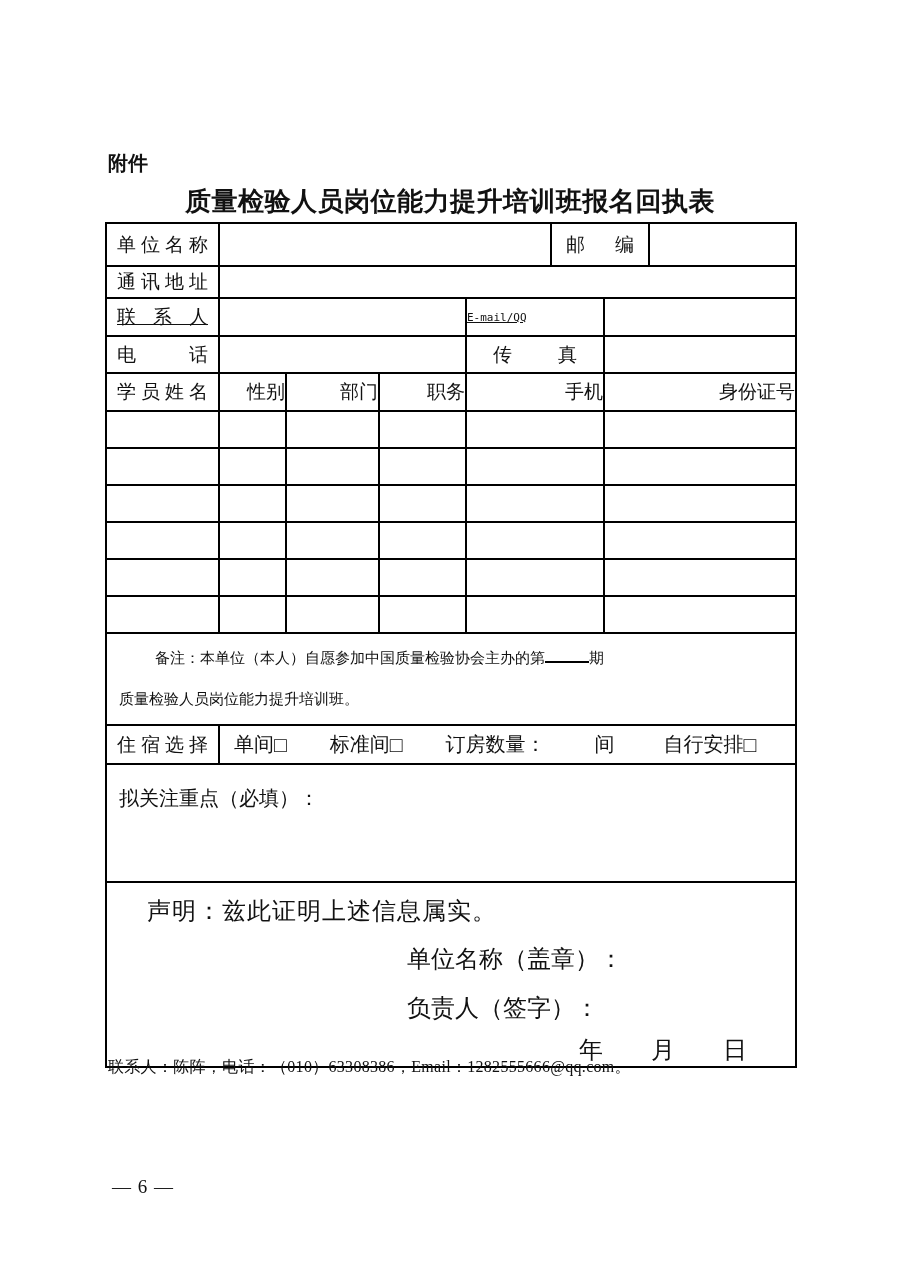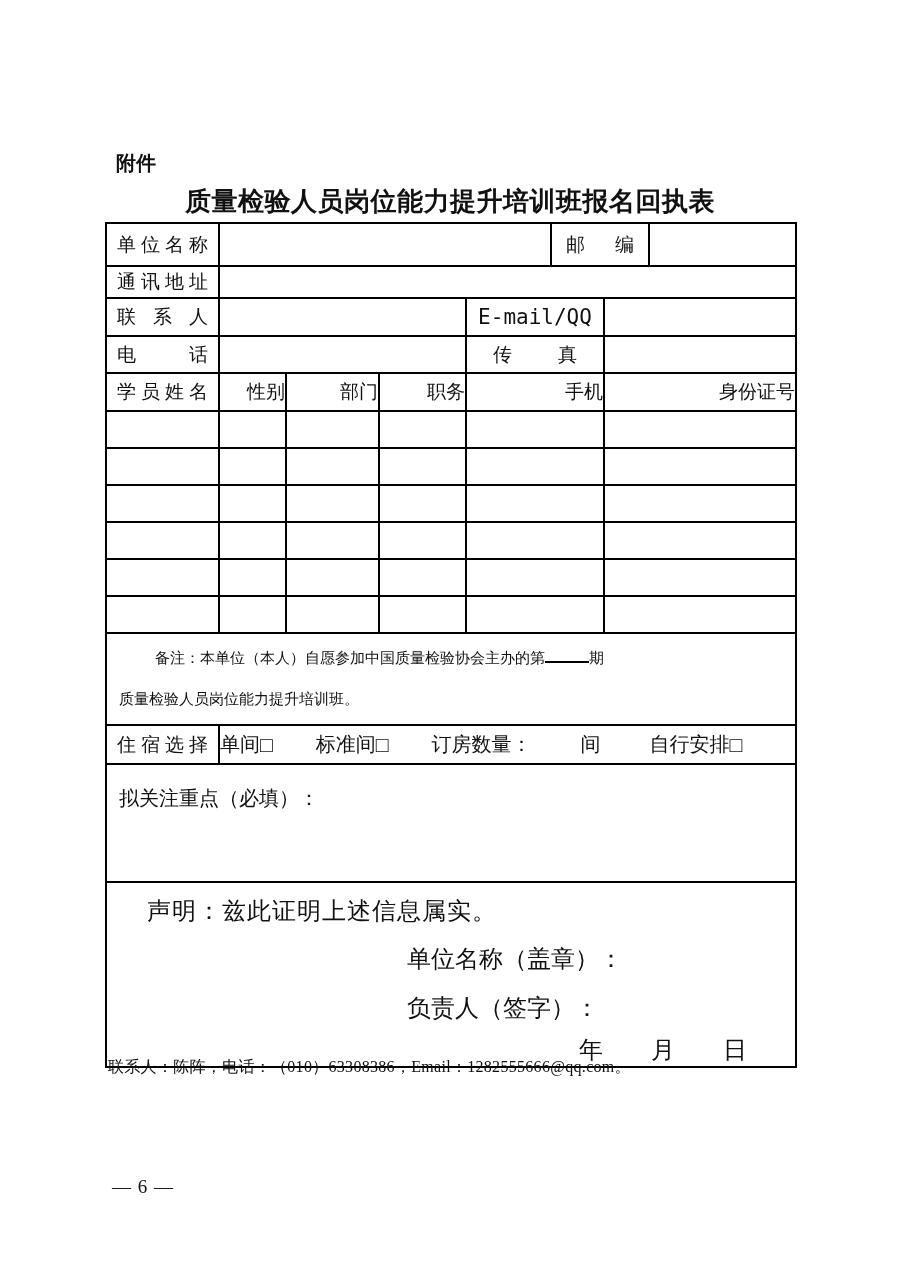--- a/index.html
+++ b/index.html
@@ -8,21 +8,21 @@
     width: 900px;
     height: 1273px;
     margin: 0 auto;
     background: #ffffff;
     color: #111;
     font-family: "Liberation Serif", "DejaVu Serif", serif;
     overflow: hidden;
   }
   .attachment-label {
     position: absolute;
-    left: 116px; top: 150px;
+    left: 108px; top: 150px;
     font-family: "Liberation Sans", "DejaVu Sans", sans-serif;
     font-weight: bold;
     font-size: 20px;
   }
   .page-title {
     position: absolute;
     left: 105px; top: 184px;
     width: 690px;
     text-align: center;
     font-family: "Liberation Sans", "DejaVu Sans", sans-serif;
@@ -47,46 +47,45 @@
   }
   td.label-justify {
     text-align: justify;
     text-align-last: justify;
     padding: 0 10px;
   }
   td.label-center { text-align: right; }
   td.postal-label  { text-align: justify; text-align-last: justify; padding: 0 14px; }
   td.fax-label     { text-align: justify; text-align-last: justify; padding: 0 26px; }
   td.mono-label {
-    text-align: center;
     font-family: "DejaVu Sans Mono", "Liberation Mono", monospace;
-    font-size: 21px;
+    font-size: 11px;
   }
   
   tr.r-unit    { height: 43px; }
   tr.r-addr    { height: 32px; }
-  tr.r-contact { height: 38px; }
+  tr.r-contact { height: 38px; text-decoration: underline; }
   tr.r-phone   { height: 37px; }
   tr.r-thead   { height: 38px; }
   tr.r-blank   { height: 37px; }
   tr.r-remark  { height: 90px; }
   tr.r-accom   { height: 39px; }
   tr.r-focus   { height: 118px; }
   tr.r-decl    { height: 153px; }
 
   td.remark-cell { vertical-align: middle; padding: 4px 12px; font-size: 15px; line-height: 41px; }
   .remark-line1 { padding-left: 36px; white-space: nowrap; }
   .blank-underline {
     display: inline-block;
     width: 44px;
     height: 1em;
     border-bottom: 2px solid #000;
     vertical-align: baseline;
   }
-  td.accom-options { font-size: 20px; white-space: nowrap; }
+  td.accom-options { padding-left: 14px; font-size: 20px; white-space: nowrap; }
   .opt { display: inline-block; }
   .opt + .opt { margin-left: 38px; }
   .opt.qty-unit { margin-left: 44px; }
   .opt.self-arrange { margin-left: 44px; }
   .checkbox { font-size: 21px; vertical-align: -1px; }
 
   td.focus-cell { vertical-align: top; padding: 20px 12px; font-size: 20px; }
 
   td.decl-cell { vertical-align: top; font-size: 24px; }
   .decl-statement { margin: 12px 0 0 40px; letter-spacing: 1px; }

